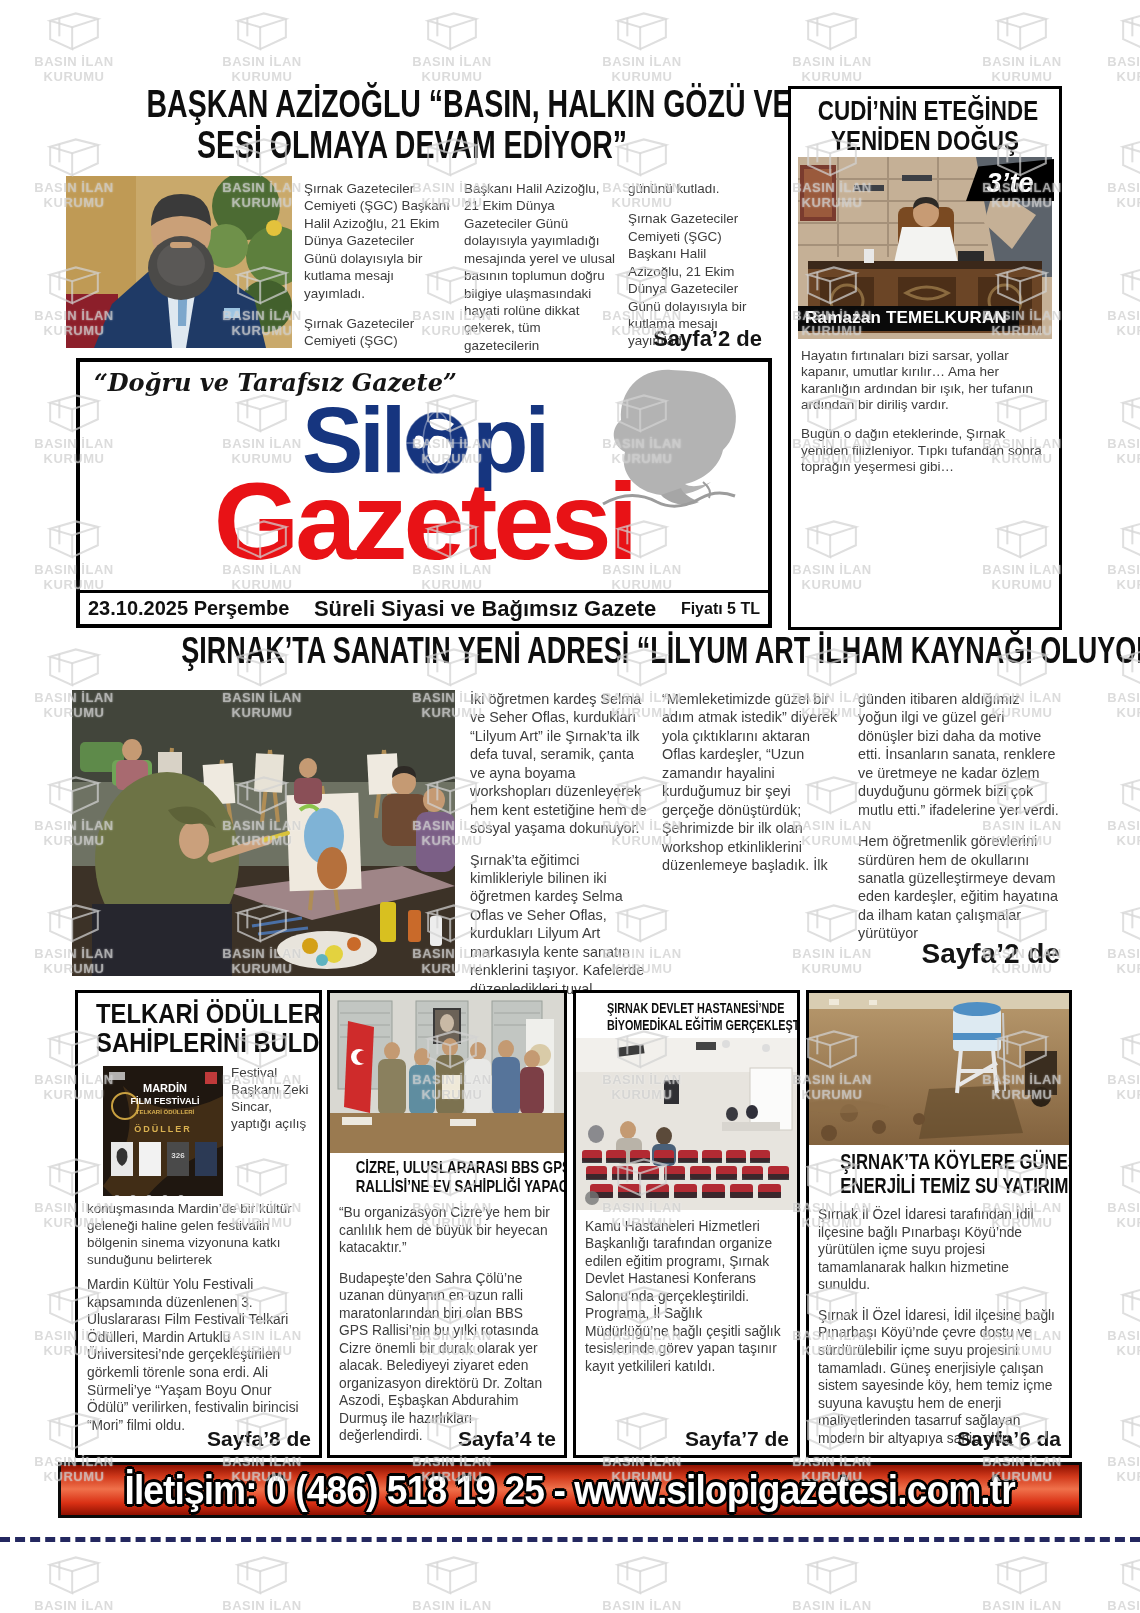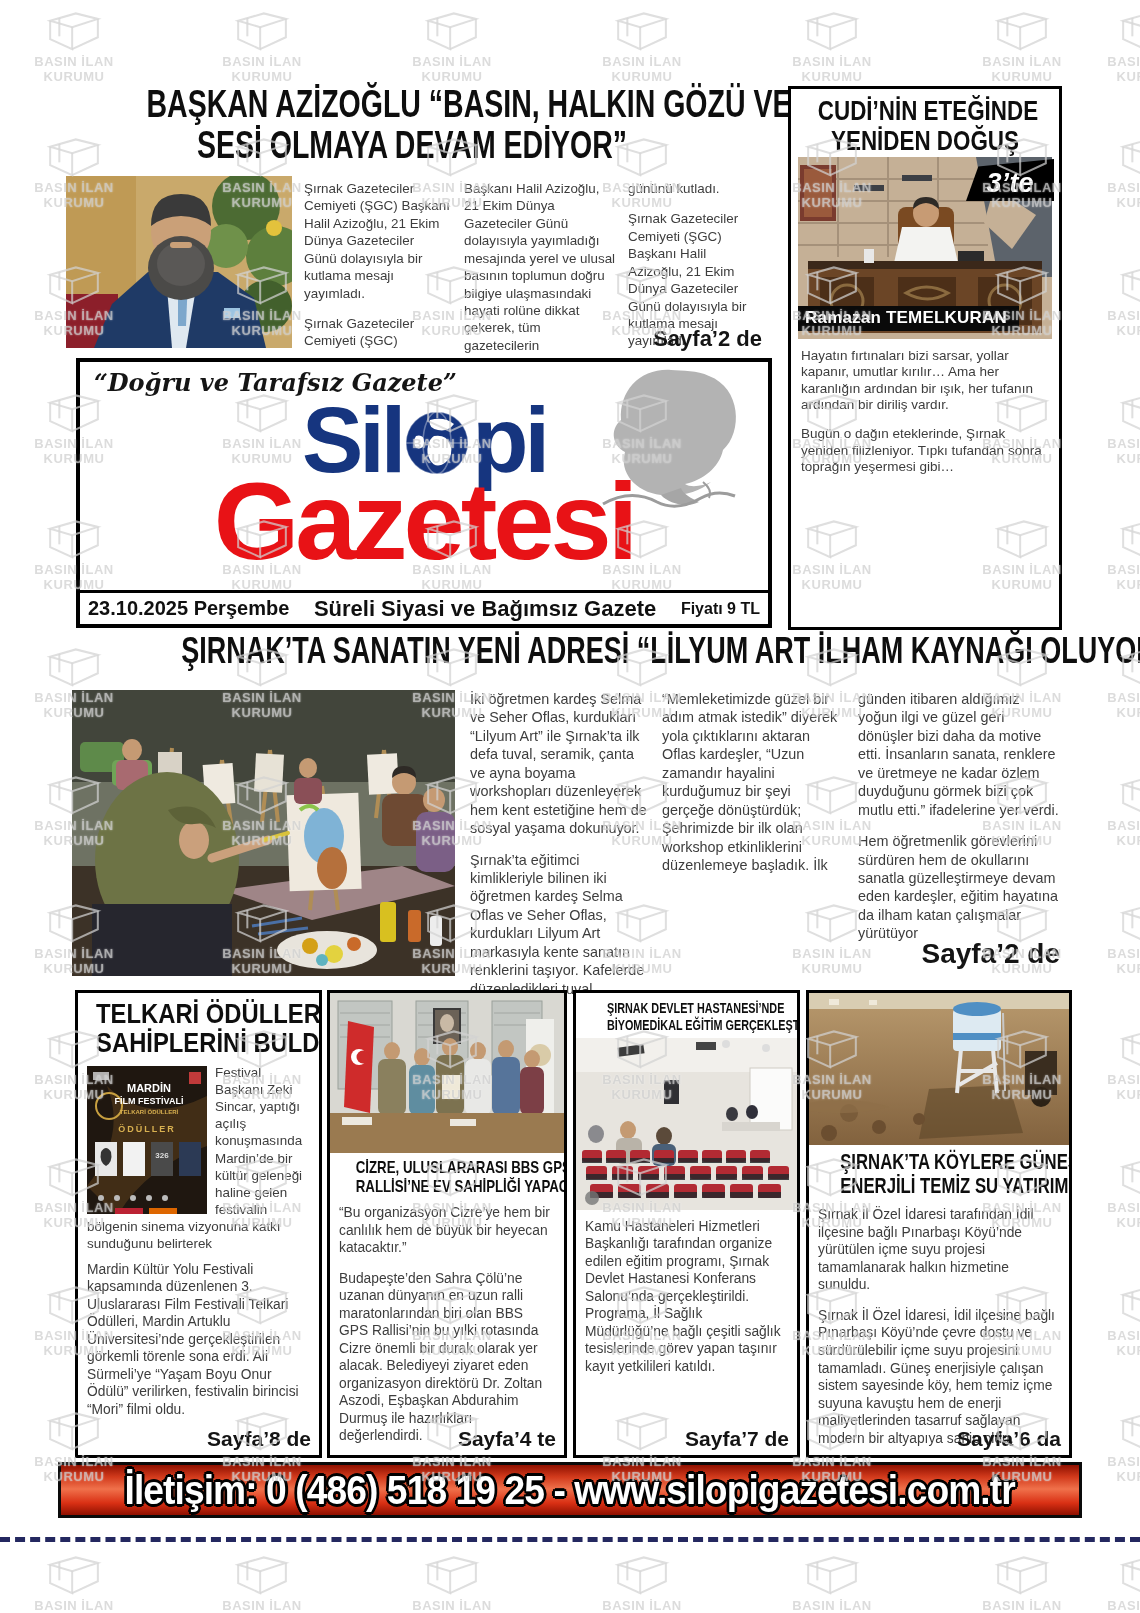--- a/index.html
+++ b/index.html
@@ -73,21 +73,21 @@
       box-sizing:border-box;overflow:hidden;}
   .bx1{left:75px;width:247px;}
   .bx2{left:327px;width:240px;}
   .bx3{left:573px;width:227px;}
   .bx4{left:806px;width:266px;}
   .bx .btxt{font-size:13.8px;line-height:1.27;margin:8px 9px 0;}
   .bx .pref-b{position:absolute;right:8px;bottom:4px;font-size:21px;}
   .hl-b1{font-size:28px;line-height:1.05;margin-top:6px;}
   .hl-b1 .hl-line{transform:scaleX(.85);}
   .b1-flow{margin:6px 9px 0;font-size:13.4px;line-height:1.28;color:#3d3d3d;}
-  .poster{float:left;width:120px;height:148px;margin:2px 8px 4px 0;overflow:hidden;}
+  .poster{float:left;width:120px;height:130px;margin:2px 8px 4px 16px;overflow:hidden;}
   .bx-photo{width:100%;overflow:hidden;}
   .b2-photo{height:160px;}
   .hl-b2{font-size:17px;line-height:1.12;margin-top:5px;}
   .hl-b2 .hl-line{transform:scaleX(.78);}
   .hl-b3{font-size:15px;line-height:1.15;margin-top:6px;}
   .hl-b3 .hl-line{transform:scaleX(.72);}
   .b3-photo{height:172px;margin-top:4px;}
   .b4-photo{height:152px;}
   .hl-b4{font-size:22px;line-height:1.1;margin-top:5px;}
   .hl-b4 .hl-line{transform:scaleX(.76);}
@@ -210,21 +210,21 @@
             <path fill="#fff" d="M30,26 q12,-2 16,8 q4,10 -4,18 q-10,8 -16,-2 q-4,-8 -2,-14 q2,-8 6,-10 Z"></path>
             <path fill="#fff" d="M12,26 q8,-2 8,6 q0,8 -8,6 q-4,-6 0,-12 Z"></path>
             <ellipse cx="33" cy="33" rx="31" ry="31" fill="none" stroke="#fff" stroke-width="1.5" opacity=".35"></ellipse>
             <ellipse cx="33" cy="33" rx="14" ry="31" fill="none" stroke="#fff" stroke-width="1.5" opacity=".35"></ellipse>
             <line x1="2" y1="33" x2="64" y2="33" stroke="#fff" stroke-width="1.5" opacity=".35"></line>
           </svg></span><span>pi</span></div>
     <div class="logo2">Gazetesi</div>
     <div class="date-row">
       <span class="d">23.10.2025 Perşembe</span>
       <span class="s">Süreli Siyasi ve Bağımsız Gazete</span>
-      <span class="p">Fiyatı 9 TL</span>
+      <span class="p">Fiyatı 5 TL</span>
     </div>
   </section>
 
   <h2 class="hl main-hl">
       <span class="hl-line">ŞIRNAK’TA SANATIN YENİ ADRESİ “LİLYUM ART İLHAM KAYNAĞI OLUYOR”</span>
     </h2>
 
   <section class="lilyum">
     <div class="lil-photo">
       <svg width="383" height="286" viewBox="0 0 383 286">

